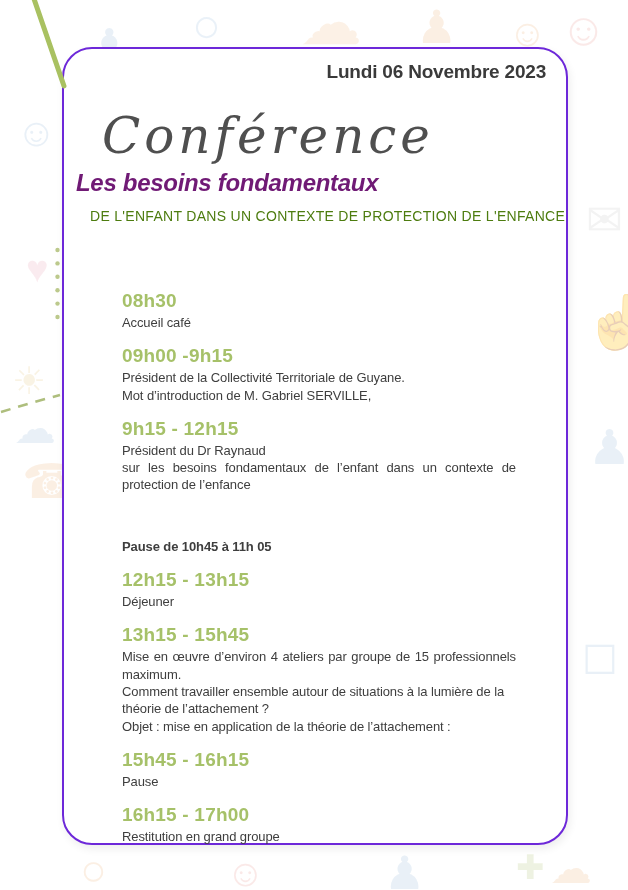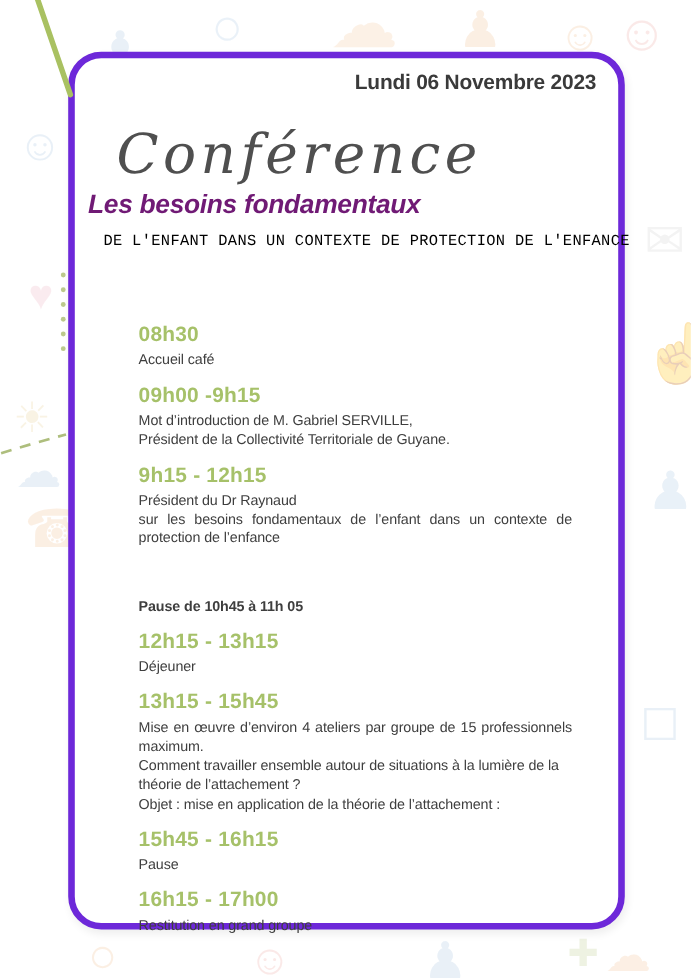--- a/index.html
+++ b/index.html
@@ -33,21 +33,21 @@
   .d18{left:516px;top:850px;font-size:34px;color:#c9d6a2;}
   .d19{left:226px;top:854px;font-size:38px;color:#f1b9b4;}
   .d20{left:550px;top:848px;font-size:42px;color:#f3cba6;}
 
   
   .accents{position:absolute;left:0;top:0;z-index:4;pointer-events:none;}
 
   
   .card{
     position:absolute;left:62px;top:47px;width:506px;height:798px;
-    background:#ffffff;border:6px solid #6d28d9;border-radius:30px;
+    background:#ffffff;border:2px solid #6d28d9;border-radius:30px;
     box-shadow:2px 4px 8px rgba(0,0,0,0.07);
     z-index:2;box-sizing:border-box;
   }
   .date{
     position:absolute;top:12px;right:20px;
     font-size:19px;font-weight:700;color:#3a3a3a;letter-spacing:-0.2px;
   }
   .script-title{
     position:absolute;left:38px;top:60px;
     font-family:"DejaVu Serif", serif;font-style:italic;
@@ -55,21 +55,21 @@
     white-space:nowrap;
     text-align:right;
   }
   .main-title{
     position:absolute;left:12px;top:120px;
     font-size:24px;font-weight:700;font-style:italic;
     color:#701a75;letter-spacing:-0.3px;white-space:nowrap;
   }
   .sub-title{
     position:absolute;left:26px;top:159px;
-    font-size:14px;color:#000000;letter-spacing:0.3px;white-space:nowrap;font-family:Liberation Mono, monospace;
+    font-size:14px;color:#4d7c0f;letter-spacing:0.3px;white-space:nowrap;
   }
   
   .schedule{
     position:absolute;left:58px;top:229px;width:394px;
   }
   .item{margin-bottom:15px;}
   .time{
     font-size:19px;line-height:20px;font-weight:700;
     color:#a6c169;letter-spacing:0.2px;margin-bottom:3px;margin-top:13px;
   }
@@ -108,22 +108,22 @@
   <div class="script-title">Conférence</div>
   <div class="main-title">Les besoins fondamentaux</div>
   <div class="sub-title">DE L'ENFANT DANS UN CONTEXTE DE PROTECTION DE L'ENFANCE</div>
   <div class="schedule">
       <div class="item">
         <div class="time">08h30</div>
         <div class="para">Accueil café</div>
       </div>
       <div class="item">
         <div class="time">09h00 -9h15</div>
+        <div class="para">Président de la Collectivité Territoriale de Guyane.</div>
         <div class="para">Mot d’introduction de M. Gabriel SERVILLE,</div>
-        <div class="para">Président de la Collectivité Territoriale de Guyane.</div>
       </div>
       <div class="item">
         <div class="time">9h15 - 12h15</div>
         <div class="para">Président du Dr Raynaud</div>
         <div class="para justify">sur les besoins fondamentaux de l’enfant dans un contexte de protection de l’enfance</div>
         <div class="para bold">Pause de 10h45 à 11h 05</div>
       </div>
       <div class="item">
         <div class="time">12h15 - 13h15</div>
         <div class="para">Déjeuner</div>

